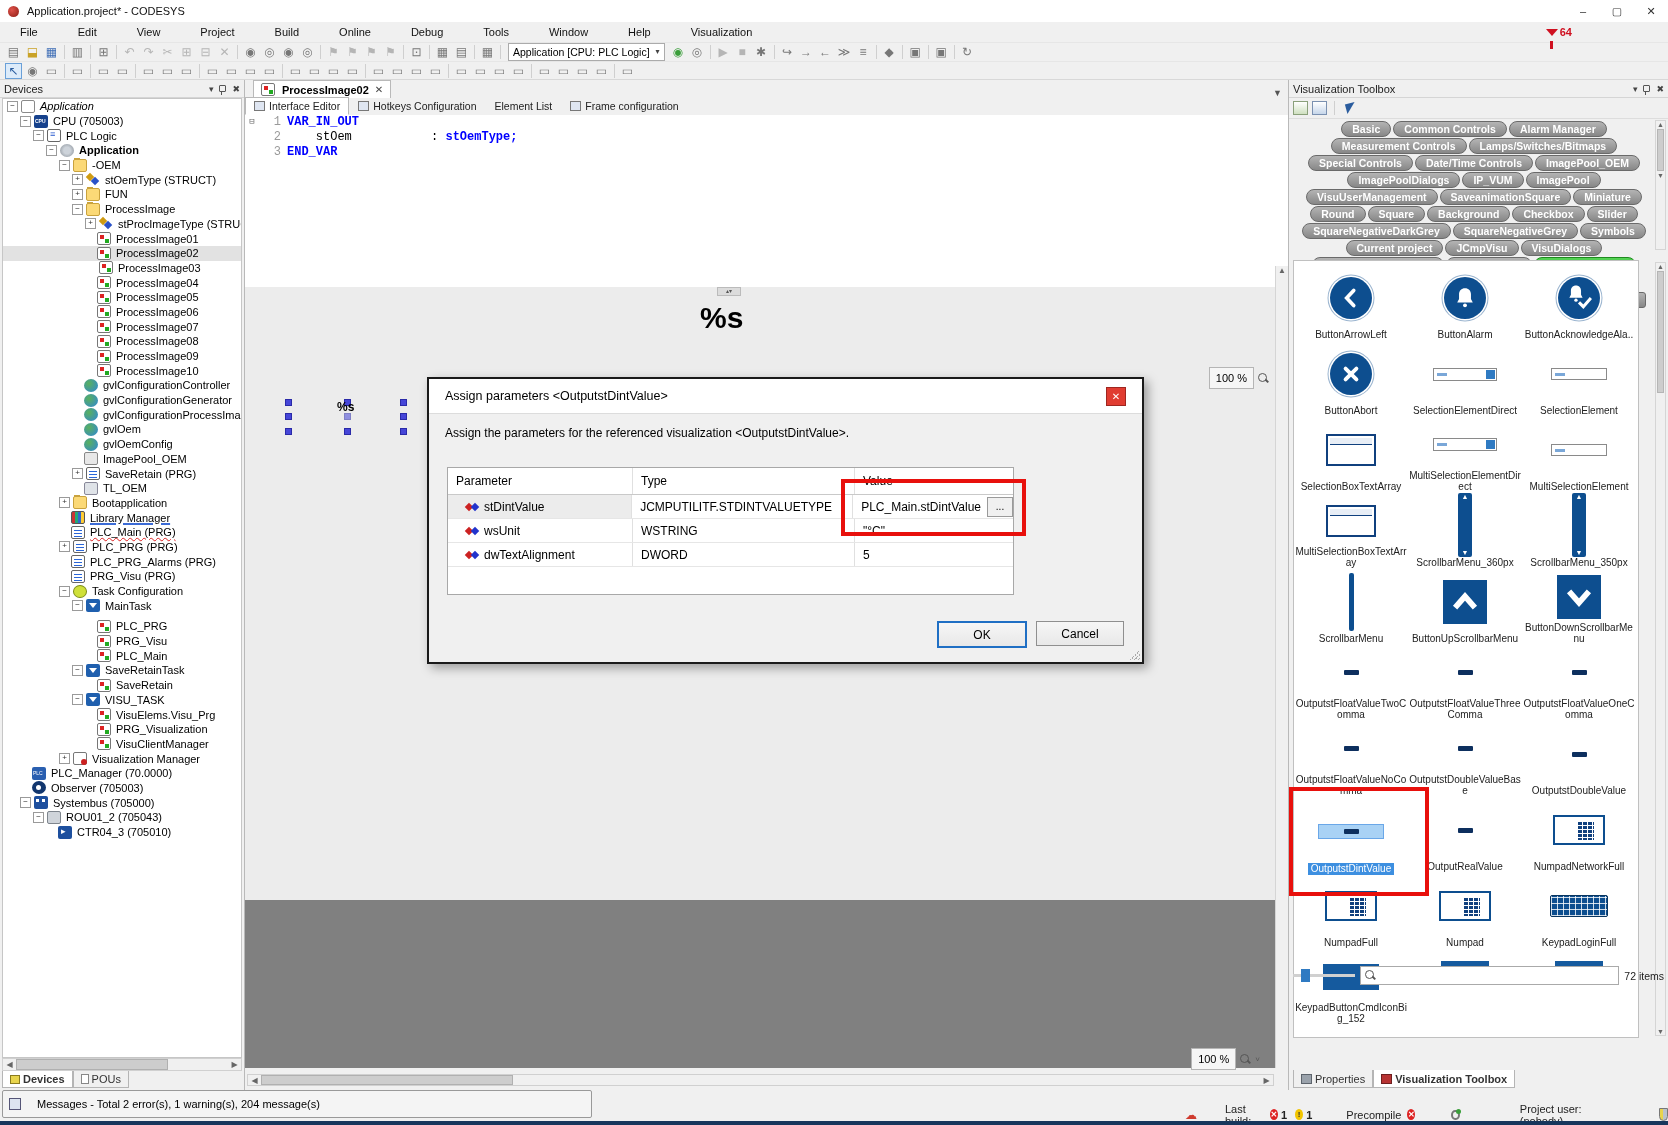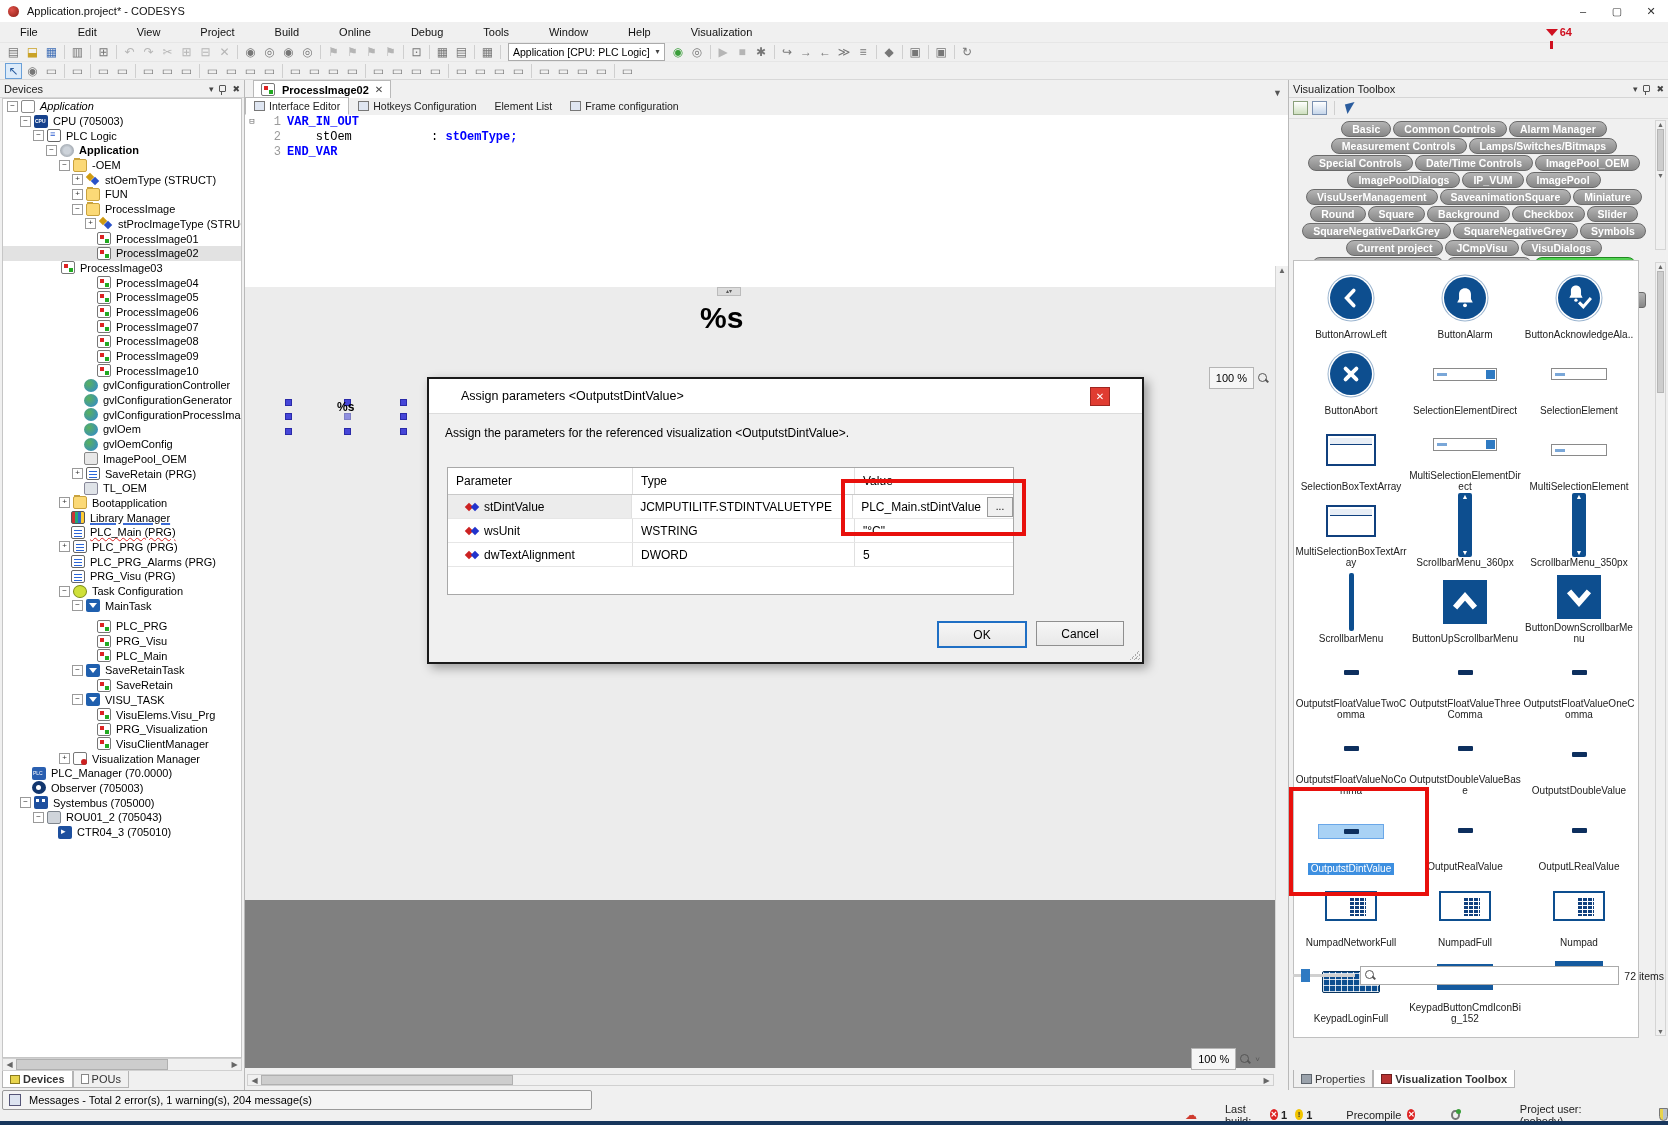--- a/index.html
+++ b/index.html
@@ -143,21 +143,21 @@
   .tbx-vscroll{position:absolute;right:2px;width:11px;background:#f0f0f0;border:1px solid #d5d5d5;box-sizing:border-box;text-align:center;color:#666;font-size:7px;}
   .tbx-vscroll .thumb{margin:1px;background:#cdcdcd;border:1px solid #b5b5b5;}
   .tbx-bottom{position:absolute;left:4px;right:4px;top:886px;height:19px;display:flex;align-items:center;gap:5px;}
   .slider{width:62px;height:3px;background:#d0d0d0;position:relative;}
   .slider .sth{position:absolute;left:8px;top:-5px;width:9px;height:13px;background:#2f7ac2;}
   .searchbox{flex:1;height:17px;border:1px solid #aaa;background:#fff;display:flex;align-items:center;padding:0 3px;}
   .count{font-size:10.5px;color:#222;white-space:nowrap;}
   .tbx-tabs{position:absolute;left:4px;bottom:2px;display:flex;height:18px;}
   
   .dialog{position:absolute;left:427px;top:377px;width:713px;height:283px;background:#f0f0f0;border:2px solid #1a1a1a;box-shadow:4px 4px 10px rgba(0,0,0,.35);z-index:50;}
-  .dlg-title{height:34px;background:#fff;display:flex;align-items:center;padding:0 32px;font-size:12.5px;color:#000;border-bottom:1px solid #dcdcdc;justify-content:space-between;}
+  .dlg-title{height:34px;background:#fff;display:flex;align-items:center;padding:0 16px;font-size:12.5px;color:#000;border-bottom:1px solid #dcdcdc;justify-content:space-between;}
   .dlg-close{margin-left:auto;width:18px;height:17px;background:#e03c31;color:#fff;display:flex;align-items:center;justify-content:center;font-size:10px;border:1px solid #9e2620;}
   .dlg-desc{padding:12px 16px 10px 16px;font-size:12px;}
   .dlg-table{position:absolute;left:18px;top:88px;width:567px;height:128px;background:#fff;border:1px solid #a8a8a8;box-sizing:border-box;font-size:12px;}
   .drow{display:flex;height:23px;align-items:center;border-bottom:1px solid #e6e6e6;}
   .drow.head{height:26px;border-bottom:1px solid #c9c9c9;font-size:12px;}
   .dc1{width:185px;padding-left:8px;box-sizing:border-box;display:flex;align-items:center;border-right:1px solid #e0e0e0;height:100%;}
   .dc2{width:222px;padding-left:8px;box-sizing:border-box;border-right:1px solid #e0e0e0;height:100%;display:flex;align-items:center;}
   .dc3{flex:1;padding-left:8px;box-sizing:border-box;height:100%;display:flex;align-items:center;}
   .drow.r0 .dc1{background:#ececec;}
   .pic{width:13px;height:12px;position:relative;margin:0 5px 0 10px;flex:none;}
@@ -166,21 +166,21 @@
   .browse-btn{margin-left:6px;width:24px;height:18px;border:1px solid #9a9a9a;background:#f0f0f0;font-size:10px;display:flex;align-items:center;justify-content:center;}
   .dlg-buttons{position:absolute;right:18px;bottom:14px;display:flex;gap:9px;}
   .dbtn{width:86px;height:23px;display:flex;align-items:center;justify-content:center;font-size:12px;background:linear-gradient(#f6f6f6,#e8e8e8);border:1px solid #8f8f8f;}
   .dbtn.primary{border:2px solid #1f6fc4;}
   .dlg-grip{position:absolute;right:2px;bottom:2px;width:10px;height:10px;background:
     linear-gradient(135deg,transparent 0 50%,#aaa 50% 55%,transparent 55% 70%,#aaa 70% 75%,transparent 75% 90%,#aaa 90% 95%,transparent 95%);}
   
   .annot{position:absolute;border:4px solid #e8100c;z-index:80;}
   .a1{left:841px;top:479px;width:177px;height:49px;}
   .a2{left:1289px;top:787px;width:132px;height:101px;}
-  .msgbar{position:absolute;left:2px;top:1090px;width:590px;height:20px;background:#f4f4f4;border:1px solid #999;border-radius:2px;display:flex;align-items:center;gap:8px;padding:0 6px;box-sizing:border-box;font-size:11px;}
+  .msgbar{position:absolute;left:2px;top:1090px;width:590px;height:28px;background:#f4f4f4;border:1px solid #999;border-radius:2px;display:flex;align-items:center;gap:16px;padding:0 6px;box-sizing:border-box;font-size:11px;}
   .msgic{width:10px;height:10px;border:1px solid #557;background:#dde4f0;}
   .statusrow{position:absolute;left:0;top:1108px;width:1668px;height:13px;display:flex;align-items:center;font-size:11px;color:#222;}
   .st-cloud{color:#cf3a2e;font-size:12px;margin-left:1185px;}
   .badge{width:11px;height:11px;border-radius:50%;display:inline-flex;align-items:center;justify-content:center;color:#fff;font-size:8px;font-weight:bold;}
   .badge.err{background:#d22;}
   .badge.warn{background:#f2c500;color:#333;}
   .gear-ic{width:10px;height:10px;border:2px solid #777;border-radius:50%;position:relative;box-sizing:border-box;}
   .gear-ic::after{content:"";position:absolute;right:-3px;top:-3px;width:5px;height:5px;border-radius:50%;background:#3a9e3a;}
   .shield-ic{width:9px;height:11px;background:linear-gradient(90deg,#e8d44c 50%,#b9c2cc 50%);border:1px solid #777;border-radius:0 0 5px 5px;}
   .darkstrip{position:absolute;left:0;top:1121px;width:1668px;height:4px;background:#17365c;}
@@ -382,21 +382,21 @@
         <div class="trow" style="padding-left: 82px;">
           <span class="expsp"></span>
           <span class="ti ti-callprg"></span>
           <span class="lbl ">ProcessImage01</span>
         </div>
         <div class="trow sel" style="padding-left: 82px;">
           <span class="expsp"></span>
           <span class="ti ti-callprg"></span>
           <span class="lbl s">ProcessImage02</span>
         </div>
-        <div class="trow" style="padding-left: 46px;">
+        <div class="trow" style="padding-left: 64px; margin-left: 20px;">
           <span class="expsp"></span>
           <span class="ti ti-callprg"></span>
           <span class="lbl ">ProcessImage03</span>
         </div>
         <div class="trow" style="padding-left: 82px;">
           <span class="expsp"></span>
           <span class="ti ti-callprg"></span>
           <span class="lbl ">ProcessImage04</span>
         </div>
         <div class="trow" style="padding-left: 82px;">
@@ -894,26 +894,20 @@
           <span class="glabel sel">OutputstDintValue</span>
         </div>
         <div class="gcell">
           <div class="gicon">
             <span class="gi-dash"></span>
           </div>
           <span class="glabel">OutputRealValue</span>
         </div>
         <div class="gcell">
           <div class="gicon">
-            <span class="gi-dash"></span>
-          </div>
-          <span class="glabel">OutputLRealValue</span>
-        </div>
-        <div class="gcell">
-          <div class="gicon">
             <span class="gi-numpad"></span>
           </div>
           <span class="glabel">NumpadNetworkFull</span>
         </div>
         <div class="gcell">
           <div class="gicon">
             <span class="gi-numpad"></span>
           </div>
           <span class="glabel">NumpadFull</span>
         </div>

